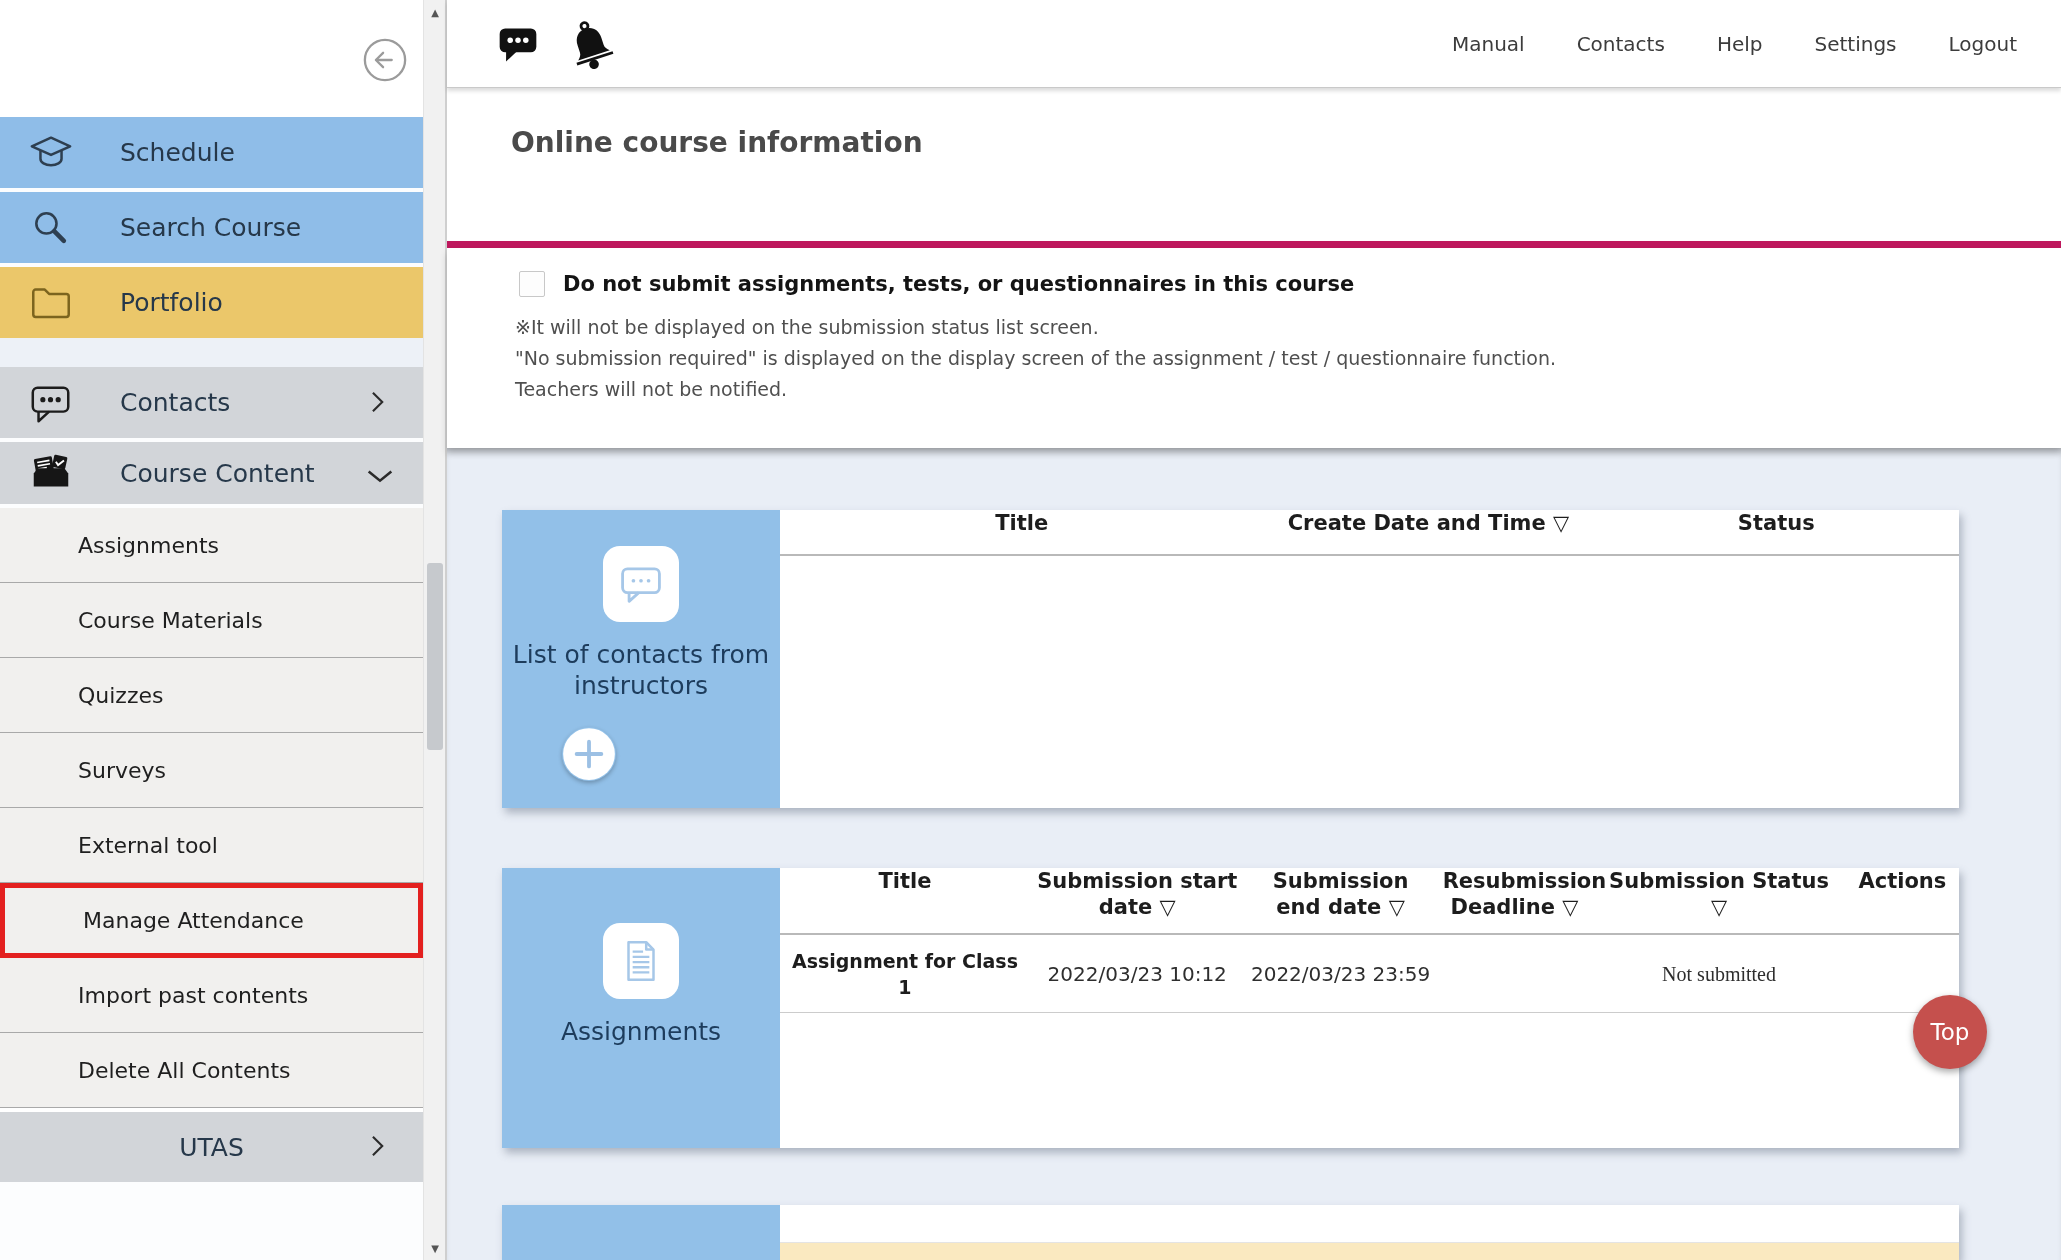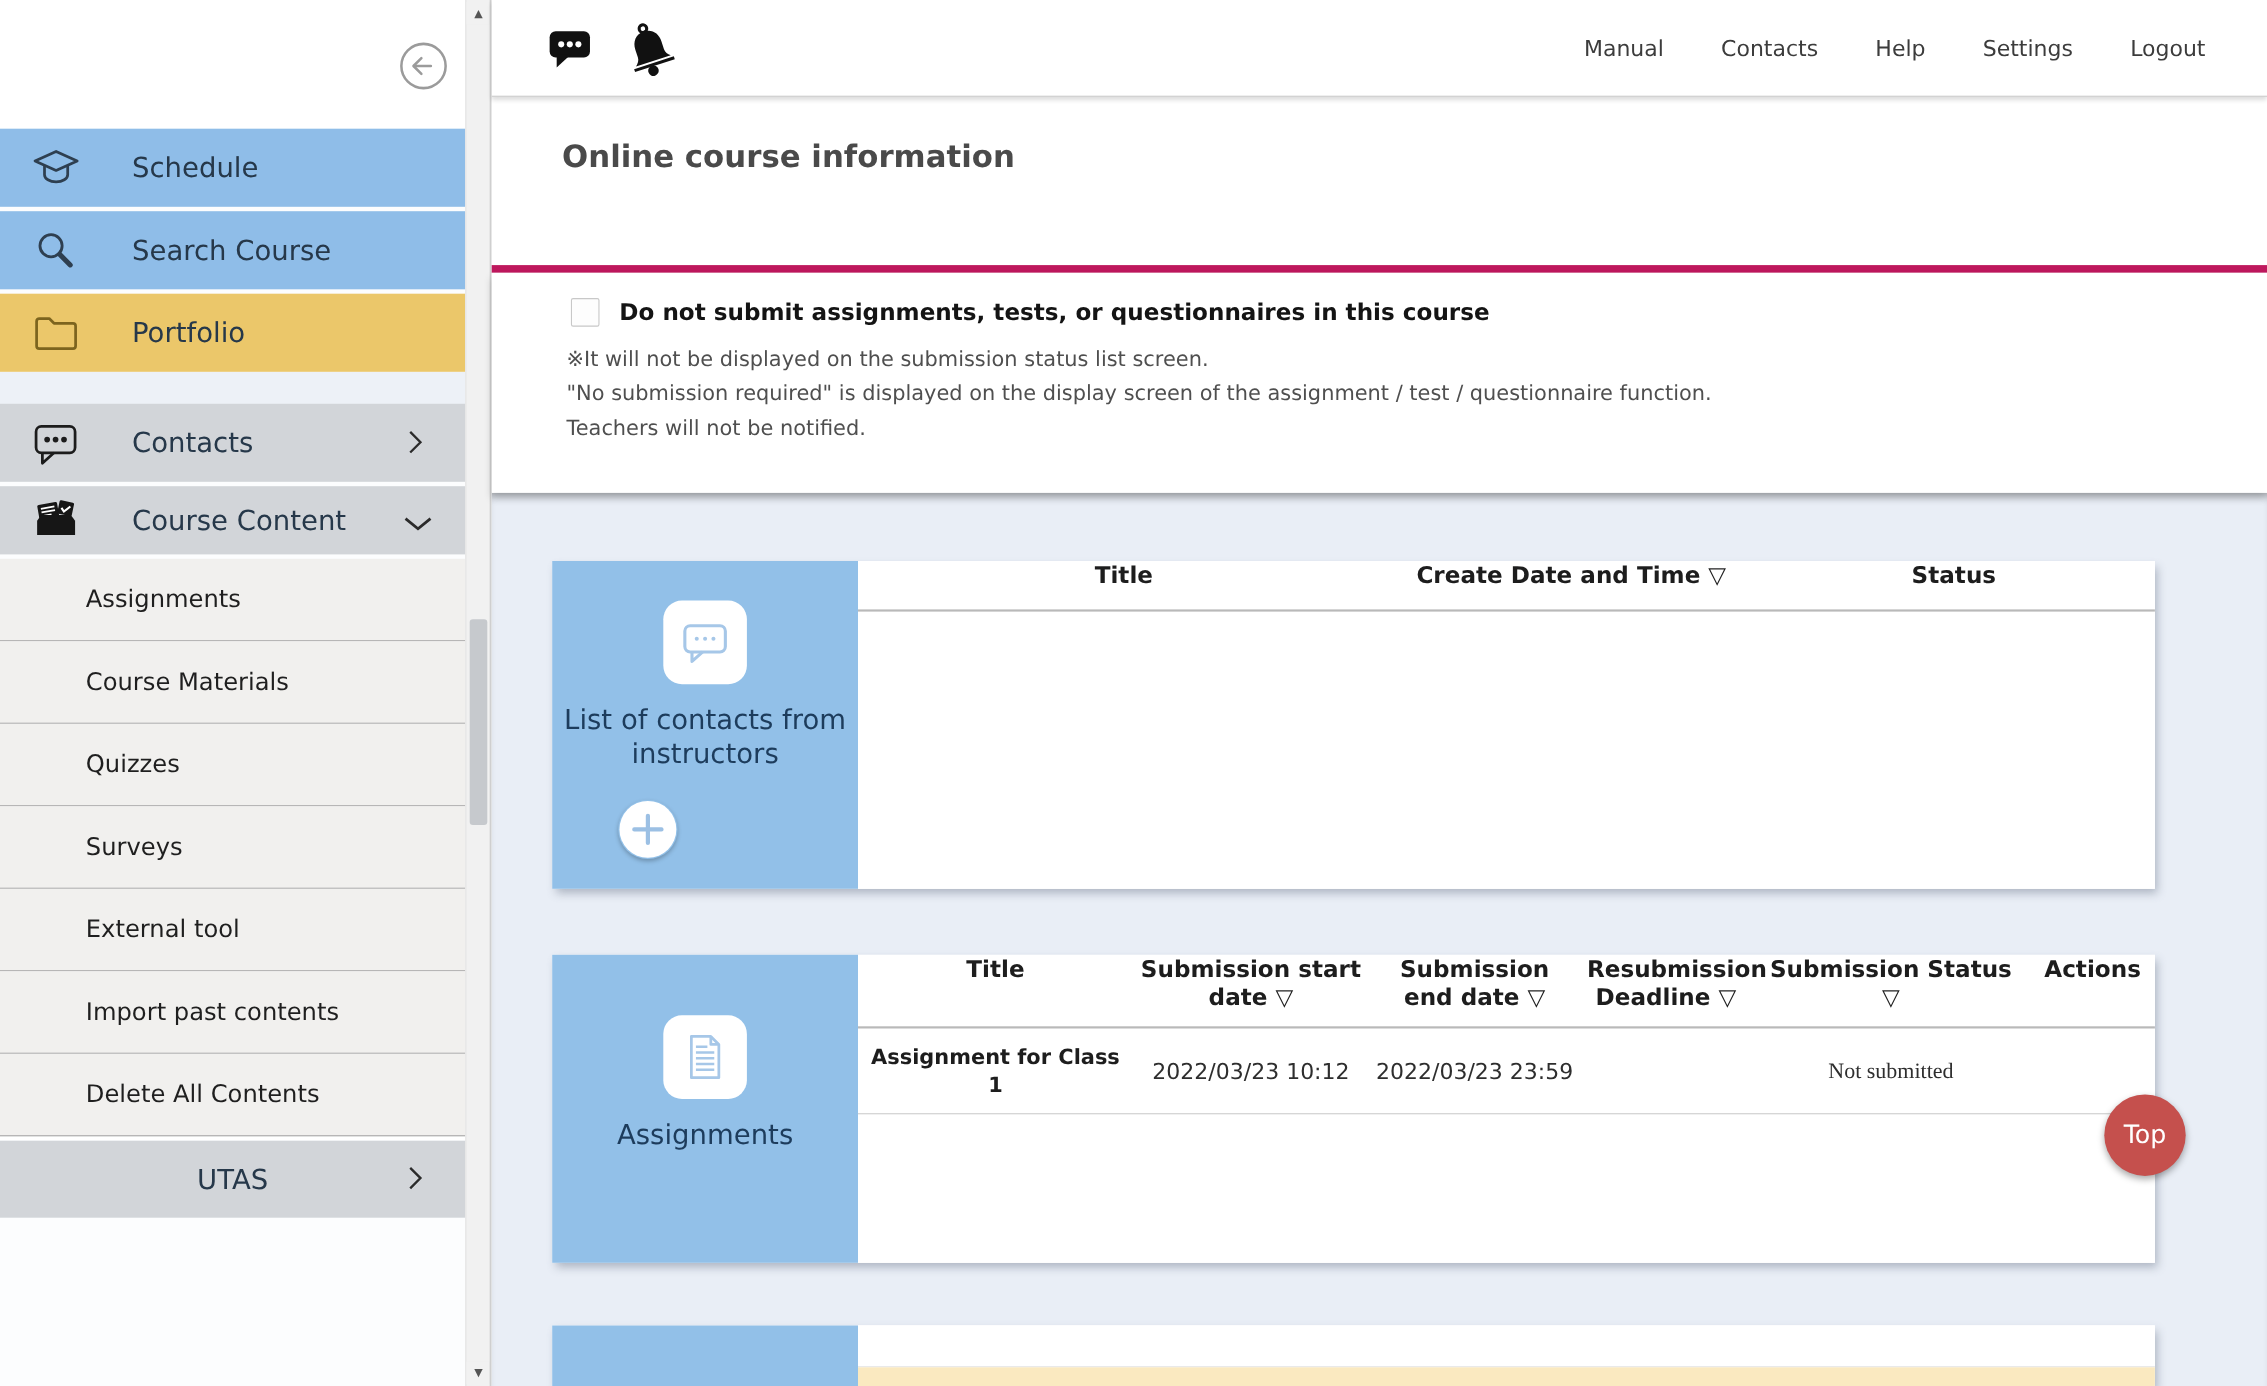--- a/index.html
+++ b/index.html
@@ -34,21 +34,21 @@
   #side-scrollbar{ position:absolute; left:423px; top:0; width:22px; height:1260px; background:#f1f1f1; border-left:1px solid #e3e3e3; }
   .sb-arrow{ position:absolute; left:0; width:22px; height:20px; display:flex; align-items:center; justify-content:center; font-size:10px; color:#555; background:#f1f1f1; cursor:pointer; }
   #sb-up{ top:2px; } #sb-down{ bottom:2px; }
   #sb-thumb{ position:absolute; left:3px; top:563px; width:16px; height:187px; background:#c6c9cd; border-radius:3px; cursor:pointer; }
 
   
   #main{ position:absolute; left:445px; top:0; width:1616px; height:1260px; background:#fff; border-left:2px solid #cfcfcf; }
   #topbar{ position:relative; z-index:6; height:88px; background:#fff; display:flex; align-items:center; border-bottom:1px solid #c9c9c9; box-shadow:0 3px 4px rgba(0,0,0,.14); }
   #topbar-icons{ display:flex; align-items:center; gap:24px; padding-left:48px; }
   .top-icon{ cursor:pointer; display:flex; align-items:center; }
-  #topbar-menu{ margin-left:auto; display:flex; gap:52px; padding-right:56px; }
+  #topbar-menu{ margin-left:auto; display:flex; gap:52px; padding-right:44px; }
   .menu-item{ font-size:20px; color:#3c3c3c; cursor:pointer; }
 
   #title-zone{ height:160px; background:#fff; border-bottom:7px solid #be185d; }
   #page-title{ padding:38px 0 0 64px; font-size:28px; font-weight:bold; color:#4a4a4a; }
 
   #checkbox-panel{ position:relative; z-index:4; height:200px; background:#fff; box-shadow:0 5px 7px rgba(0,0,0,.18); }
   #checkbox-row{ display:flex; align-items:center; padding:23px 0 0 72px; }
   #nosubmit-checkbox{ appearance:none; -webkit-appearance:none; width:26px; height:26px; border:1px solid #c8c8c8; background:#fdfdfd; border-radius:2px; cursor:pointer; flex:none; }
   #checkbox-label{ margin-left:18px; font-size:21px; font-weight:bold; color:#141414; }
   #notes{ margin:15px 0 0 68px; }
@@ -163,20 +163,23 @@
           <span class="s-label">Course Materials</span>
         </div>
         <div class="s-row s-sub">
           <span class="s-label">Quizzes</span>
         </div>
         <div class="s-row s-sub">
           <span class="s-label">Surveys</span>
         </div>
         <div class="s-row s-sub">
           <span class="s-label">External tool</span>
+        </div>
+        <div class="s-row s-sub highlighted">
+          <span class="s-label">Manage Attendance</span>
         </div>
         <div class="s-row s-sub">
           <span class="s-label">Import past contents</span>
         </div>
         <div class="s-row s-sub">
           <span class="s-label">Delete All Contents</span>
         </div>
         <div class="group-gap-sm"></div>
         <div class="s-row s-utas">
           <span class="s-label">UTAS</span>

